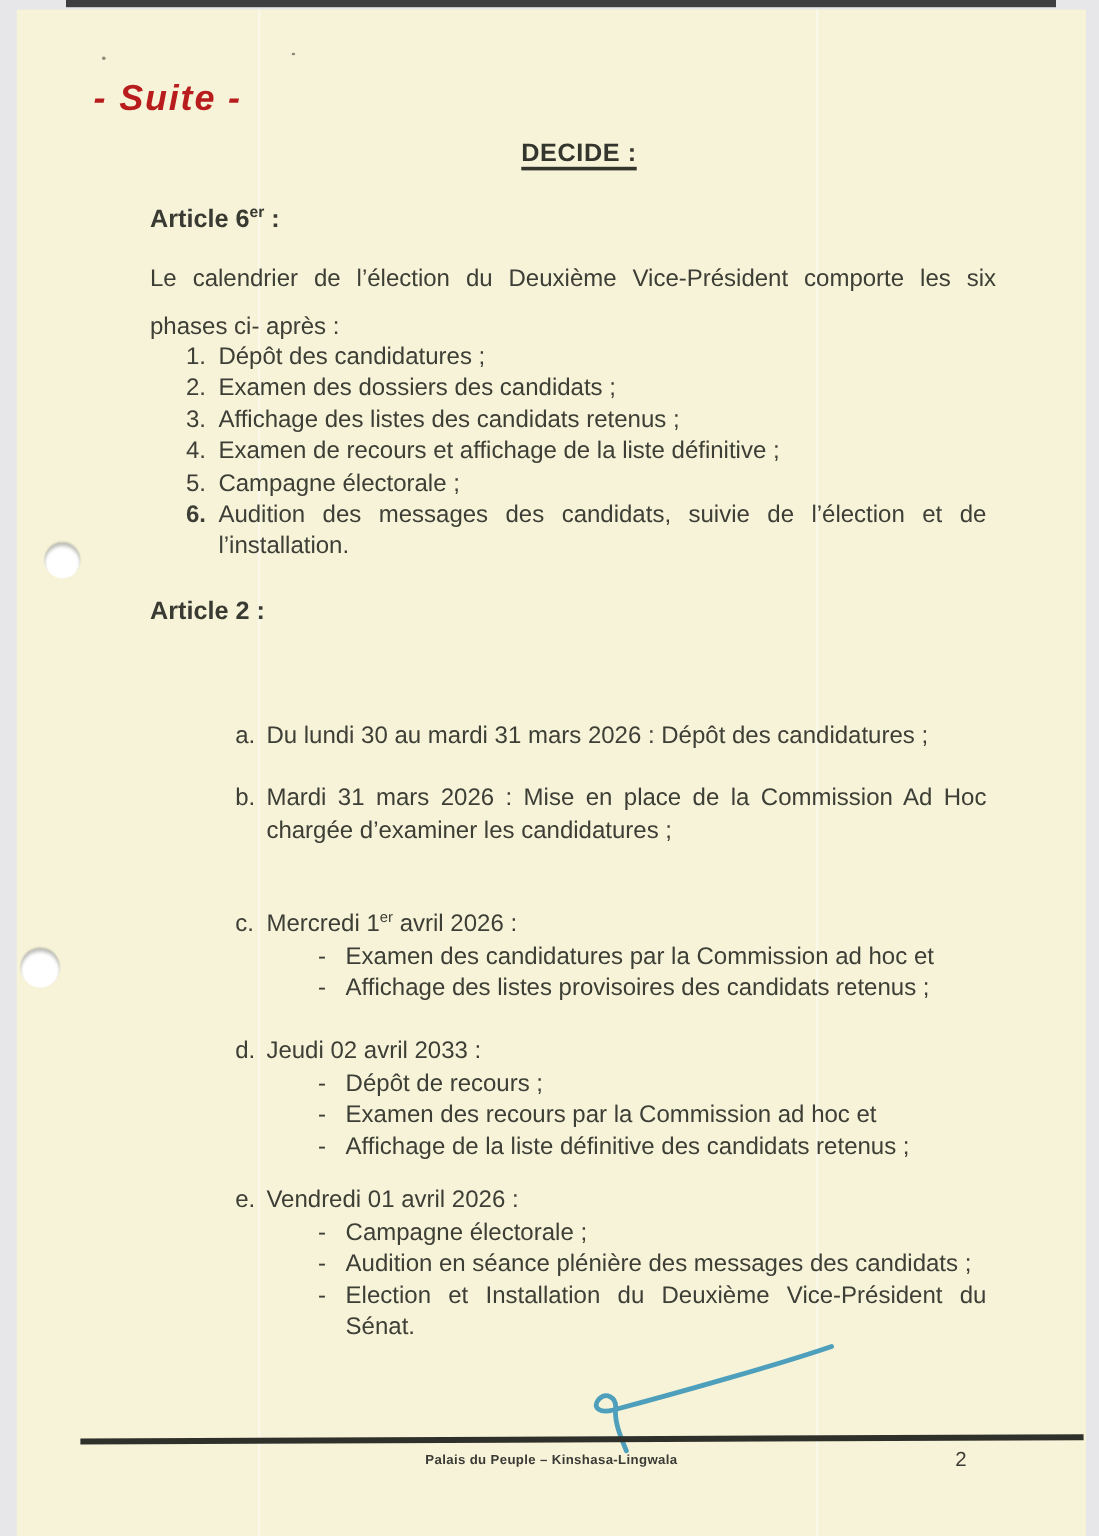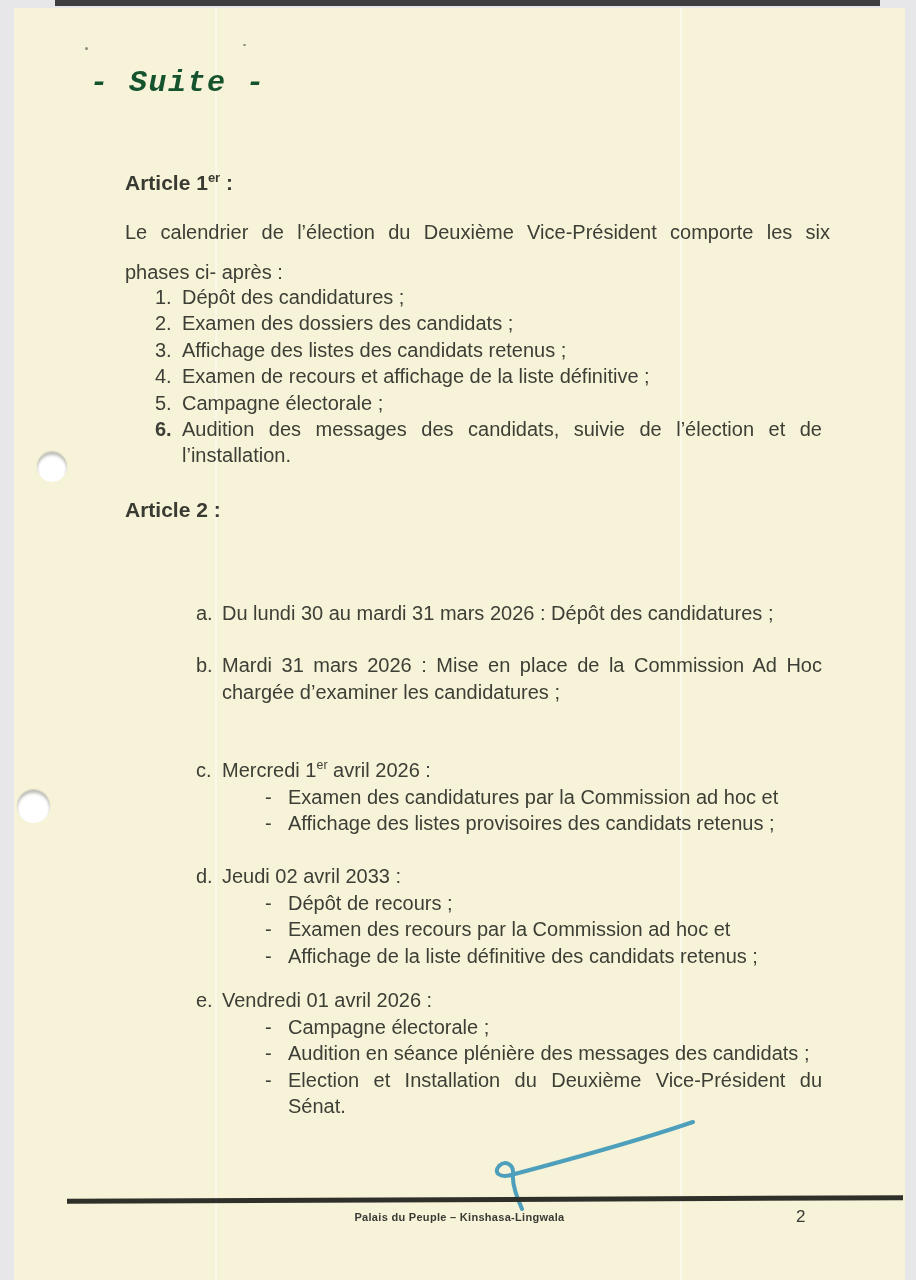--- a/index.html
+++ b/index.html
@@ -21,23 +21,23 @@
   .s2{left:229px;top:36px;width:3px;height:2px;}
   .hole{
     position:absolute;border-radius:50%;
     background:radial-gradient(circle at 50% 58%, #ffffff 55%, #f1f1ec 78%, #e4e4da 100%);
     box-shadow:inset 0 3px 3px rgba(90,90,80,.35), 0 -1px 1px rgba(120,120,105,.25);
   }
   .hole-1{left:23px;top:444px;width:30px;height:30px;}
   .hole-2{left:3px;top:782px;width:33px;height:33px;}
 
   .suite{
-    position:absolute;left:76px;top:58px;
-    font-family:Liberation Mono, monospace;font-style:italic;font-weight:600;
-    font-size:30px;color:#14532d;letter-spacing:1.5px;
+    position:absolute;left:64px;top:58px;
+    font-family:Liberation Sans, sans-serif;font-style:italic;font-weight:600;
+    font-size:30px;color:#b91c1c;letter-spacing:1.5px;
   }
   .decide-wrap{position:absolute;left:46px;right:0;top:108px;text-align:center;}
   .decide{
     display:inline-block;font-weight:700;font-size:21px;color:#34352d;letter-spacing:.5px;
     text-decoration:underline;text-decoration-thickness:2.5px;text-underline-offset:5px;
   }
   .art-heading{position:absolute;left:111px;font-weight:700;font-size:21px;color:#393a31;}
   .h-art1{top:163px;}
   .h-art2{top:490px;}
   sup{font-size:.62em;vertical-align:super;line-height:0;}
@@ -89,22 +89,25 @@
 <div class="page">
   <div class="fold fold-1"></div>
   <div class="fold fold-2"></div>
   <div class="speck s1"></div>
   <div class="speck s2"></div>
   <div class="hole hole-1"></div>
   <div class="hole hole-2"></div>
 
   <div class="suite">- Suite -</div>
 
-
-  <div class="art-heading h-art1"><span>Article 1</span><sup>er</sup><span> :</span></div>
+  <div class="decide-wrap">
+    <span class="decide">DECIDE :</span>
+  </div>
+
+  <div class="art-heading h-art1"><span>Article 6</span><sup>er</sup><span> :</span></div>
 
   <div class="intro i-art1">Le calendrier de l’élection du Deuxième Vice-Président comporte les six phases ci- après :</div>
 
   <div class="numlist">
     <div class="numrow">
       <span class="num">1.</span>
       <span class="txt">Dépôt des candidatures ;</span>
     </div>
     <div class="numrow">
       <span class="num">2.</span>

